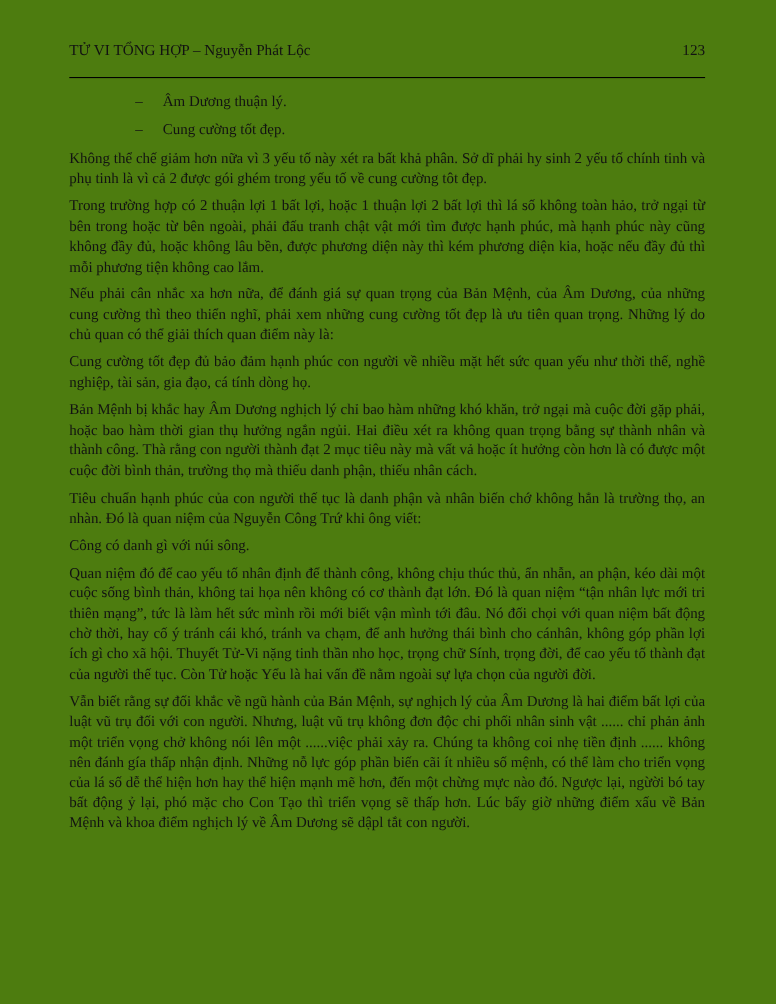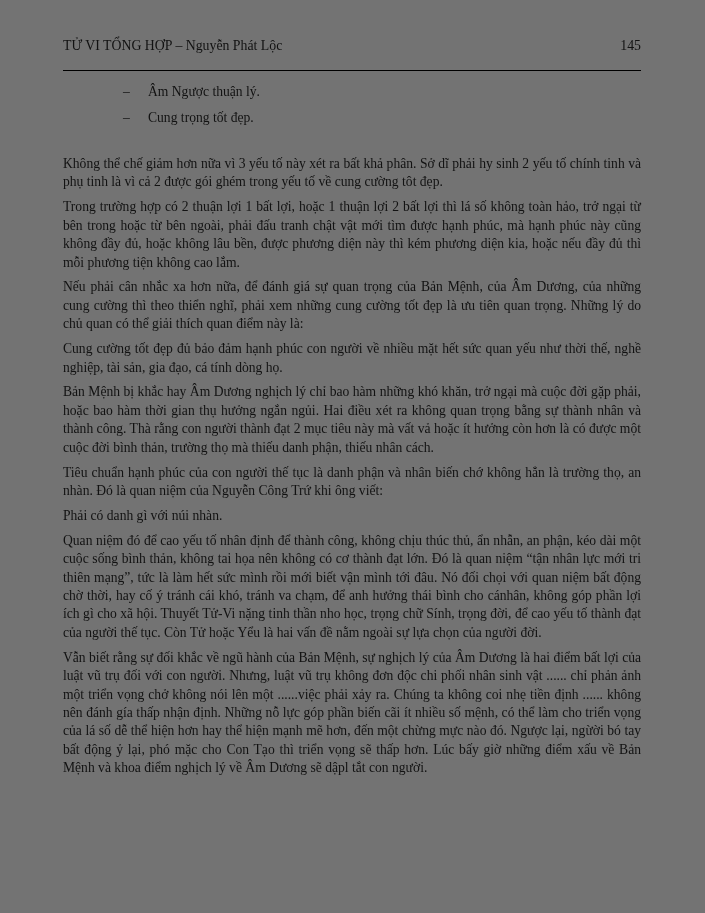--- a/index.html
+++ b/index.html
@@ -1,21 +1,21 @@
 <!DOCTYPE html>
 <html><head>
 <meta charset="utf-8">
 <style>
   html, body { margin: 0; padding: 0; }
   body { background: #ffffff; }
   .page {
     position: relative;
     width: 705px;
     height: 913px;
-    background: #737373;
+    background: #4d7c0f;
     color: #121212;
     font-family: "Liberation Serif", "DejaVu Serif", serif;
     overflow: hidden;
   }
   .content {
     position: absolute;
     left: 63px;
     top: 37px;
     width: 578px;
   }
@@ -33,59 +33,59 @@
     margin: 16px 0 0 0;
   }
   .bullets { margin-top: 8px; }
   .bullet {
     display: flex;
     padding-left: 60px;
     line-height: 26px;
     font-size: 13.6px;
   }
   .bullet .marker { width: 25px; flex: 0 0 25px; }
-  .body-text { margin-top: 24px; }
+  .body-text { margin-top: 4px; }
   .body-text p {
     margin: 0 0 6.5px 0;
     font-size: 13.6px;
     line-height: 18.4px;
     text-align: justify;
     text-justify: inter-word;
   }
 </style>
 </head>
 <body>
 
 <div class="page">
   <div class="content">
 
     <div class="header">
       <span>TỬ VI TỔNG HỢP – Nguyễn Phát Lộc</span>
-      <span>145</span>
+      <span>123</span>
     </div>
 
     <hr class="divider">
 
     <div class="bullets">
       <div class="bullet">
         <span class="marker">–</span>
-        <span>Âm Ngược thuận lý.</span>
+        <span>Âm Dương thuận lý.</span>
       </div>
       <div class="bullet">
         <span class="marker">–</span>
-        <span>Cung trọng tốt đẹp.</span>
+        <span>Cung cường tốt đẹp.</span>
       </div>
     </div>
 
     <div class="body-text">
       <p>Không thể chế giảm hơn nữa vì 3 yếu tố này xét ra bất khả phân. Sở dĩ phải hy sinh 2 yếu tố chính tinh và phụ tinh là vì cả 2 được gói ghém trong yếu tố về cung cường tôt đẹp.</p>
       <p>Trong trường hợp có 2 thuận lợi 1 bất lợi, hoặc 1 thuận lợi 2 bất lợi thì lá số không toàn hảo, trở ngại từ bên trong hoặc từ bên ngoài, phải đấu tranh chật vật mới tìm được hạnh phúc, mà hạnh phúc này cũng không đầy đủ, hoặc không lâu bền, được phương diện này thì kém phương diện kia, hoặc nếu đầy đủ thì mỗi phương tiện không cao lắm.</p>
       <p>Nếu phải cân nhắc xa hơn nữa, để đánh giá sự quan trọng của Bản Mệnh, của Âm Dương, của những cung cường thì theo thiển nghĩ, phải xem những cung cường tốt đẹp là ưu tiên quan trọng. Những lý do chủ quan có thể giải thích quan điểm này là:</p>
       <p>Cung cường tốt đẹp đủ bảo đảm hạnh phúc con người về nhiều mặt hết sức quan yếu như  thời thế, nghề nghiệp, tài sản, gia đạo, cá tính dòng họ.</p>
       <p>Bản Mệnh bị khắc hay Âm Dương nghịch lý chỉ bao hàm những khó  khăn, trở ngại mà cuộc đời gặp phải, hoặc bao hàm thời gian thụ hưởng ngắn ngủi. Hai điều xét ra không quan trọng bằng sự thành nhân và thành công. Thà rằng con người thành đạt 2 mục tiêu này mà vất vả hoặc ít hưởng còn hơn là có được một cuộc đời bình thản, trường thọ mà thiếu danh phận, thiếu nhân cách.</p>
       <p>Tiêu chuẩn hạnh phúc của con người thế tục là danh phận và nhân biến chớ không hẳn là trường thọ, an nhàn. Đó là quan niệm của Nguyễn Công Trứ khi ông viết:</p>
-      <p>Phải có danh gì với núi nhàn.</p>
+      <p>Công có danh gì với núi sông.</p>
       <p>Quan niệm đó để cao yếu tố nhân định để thành công, không chịu thúc thủ, ẩn nhẫn, an phận, kéo dài một cuộc sống bình thản, không tai họa nên không có cơ thành đạt lớn. Đó là quan niệm “tận nhân lực mới tri thiên mạng”, tức là làm hết sức mình rồi mới biết vận mình tới đâu. Nó đối chọi với quan niệm bất động chờ thời, hay cố ý tránh cái khó, tránh va chạm, để anh hưởng thái bình cho cánhân, không góp phần lợi ích gì cho xã hội. Thuyết Tử-Vi nặng tinh thần nho học, trọng chữ Sính, trọng đời, để cao yếu tố thành đạt của người thế tục. Còn Tử hoặc Yểu là hai vấn đề nằm ngoài sự lựa chọn của người đời.</p>
       <p>Vẫn biết rằng sự đối khắc về ngũ hành của Bản Mệnh, sự nghịch lý của Âm Dương là hai điểm bất lợi của luật vũ trụ đối với con người. Nhưng, luật vũ trụ không đơn độc chi phối nhân sinh vật ...... chỉ phản ảnh một triển vọng chở không nói lên một ......việc phải xảy ra. Chúng ta không coi nhẹ tiền định ...... không nên đánh gía thấp nhận định. Những nỗ lực góp phần biến cãi ít nhiều số mệnh, có thể làm cho triển vọng của lá số dễ thể hiện hơn hay thể hiện mạnh mẽ hơn, đến một chừng mực nào đó. Ngược lại, ngừời bó tay bất động ỷ lại, phó mặc cho Con Tạo thì triển vọng sẽ thấp hơn. Lúc bấy giờ những điểm xấu về Bản Mệnh và khoa điểm nghịch lý về Âm Dương sẽ dậpl tắt con người.</p>
     </div>
 
   </div>
 </div>
 
 </body></html>

